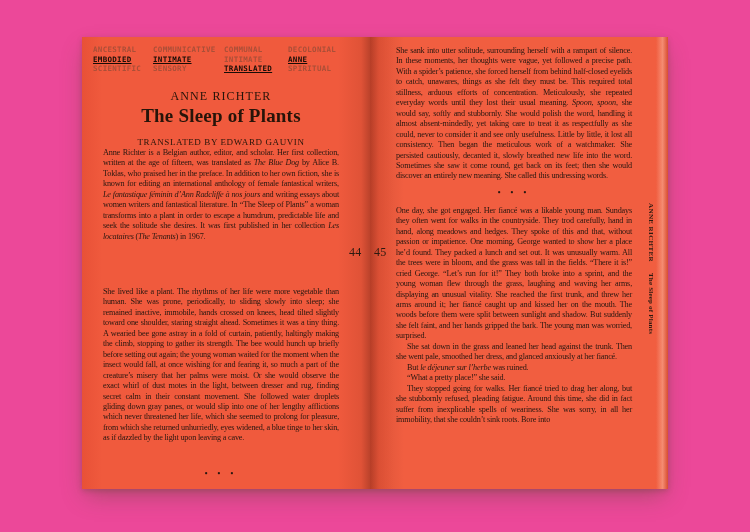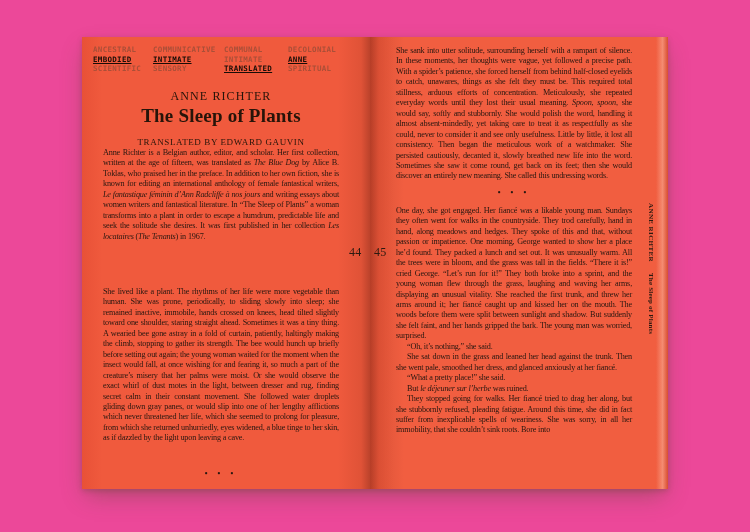--- a/index.html
+++ b/index.html
@@ -98,24 +98,23 @@
       <p class="bio"><span>Anne Richter is a Belgian author, editor, and scholar. Her first collection, written at the age of fifteen, was translated as </span><span class="it">The Blue Dog</span><span> by Alice B. Toklas, who praised her in the preface. In addition to her own fiction, she is known for editing an international anthology of female fantastical writers, </span><span class="it">Le fantastique féminin d’Ann Radcliffe à nos jours</span><span> and writing essays about women writers and fantastical literature. In “The Sleep of Plants” a woman transforms into a plant in order to escape a humdrum, predictable life and seek the solitude she desires. It was first published in her collection </span><span class="it">Les locataires</span><span> (</span><span class="it">The Tenants</span><span>) in 1967.</span></p>
       <p class="bodytext">She lived like a plant. The rhythms of her life were more vegetable than human. She was prone, periodically, to sliding slowly into sleep; she remained inactive, immobile, hands crossed on knees, head tilted slightly toward one shoulder, staring straight ahead. Sometimes it was a tiny thing. A wearied bee gone astray in a fold of curtain, patiently, haltingly making the climb, stopping to gather its strength. The bee would hunch up briefly before setting out again; the young woman waited for the moment when the insect would fall, at once wishing for and fearing it, so much a part of the creature’s misery that her palms were moist. Or she would observe the exact whirl of dust motes in the light, between dresser and rug, finding secret calm in their constant movement. She followed water droplets gliding down gray panes, or would slip into one of her lengthy afflictions which never threatened her life, which she seemed to prolong for pleasure, from which she returned unhurriedly, eyes widened, a blue tinge to her skin, as if dazzled by the light upon leaving a cave.</p>
       <div class="dots">• • •</div>
     </section>
 
     <section class="page right">
       <div class="rcol">
         <p class="bodytext"><span>She sank into utter solitude, surrounding herself with a rampart of silence. In these moments, her thoughts were vague, yet followed a precise path. With a spider’s patience, she forced herself from behind half-closed eyelids to catch, unawares, things as she felt they must be. This required total stillness, arduous efforts of concentration. Meticulously, she repeated everyday words until they lost their usual meaning. </span><span class="it">Spoon</span><span>, </span><span class="it">spoon</span><span>, she would say, softly and stubbornly. She would polish the word, handling it almost absent-mindedly, yet taking care to treat it as respectfully as she could, never to consider it and see only usefulness. Little by little, it lost all consistency. Then began the meticulous work of a watchmaker. She persisted cautiously, decanted it, slowly breathed new life into the word. Sometimes she saw it come round, get back on its feet; then she would discover an entirely new meaning. She called this undressing words.</span></p>
         <div class="dots">• • •</div>
         <p class="bodytext">One day, she got engaged. Her fiancé was a likable young man. Sundays they often went for walks in the countryside. They trod carefully, hand in hand, along meadows and hedges. They spoke of this and that, without passion or impatience. One morning, George wanted to show her a place he’d found. They packed a lunch and set out. It was unusually warm. All the trees were in bloom, and the grass was tall in the fields. “There it is!” cried George. “Let’s run for it!” They both broke into a sprint, and the young woman flew through the grass, laughing and waving her arms, displaying an unusual vitality. She reached the first trunk, and threw her arms around it; her fiancé caught up and kissed her on the mouth. The woods before them were split between sunlight and shadow. But suddenly she felt faint, and her hands gripped the bark. The young man was worried, surprised.</p>
-        <p class="bodytext indent">“Oh, it’s nothing,” she said.</p>
         <p class="bodytext indent">She sat down in the grass and leaned her head against the trunk. Then she went pale, smoothed her dress, and glanced anxiously at her fiancé.</p>
+        <p class="bodytext indent"><span>But </span><span class="it">le déjeuner sur l’herbe</span><span> was ruined.</span></p>
         <p class="bodytext indent">“What a pretty place!” she said.</p>
-        <p class="bodytext indent"><span>But </span><span class="it">le déjeuner sur l’herbe</span><span> was ruined.</span></p>
         <p class="bodytext indent">They stopped going for walks. Her fiancé tried to drag her along, but she stubbornly refused, pleading fatigue. Around this time, she did in fact suffer from inexplicable spells of weariness. She was sorry, in all her immobility, that she couldn’t sink roots. Bore into</p>
       </div>
     </section>
 
     <div class="fold"></div>
     <div class="pageedge"></div>
 
     <div class="pagenum pn-left">44</div>
     <div class="pagenum pn-right">45</div>
 

